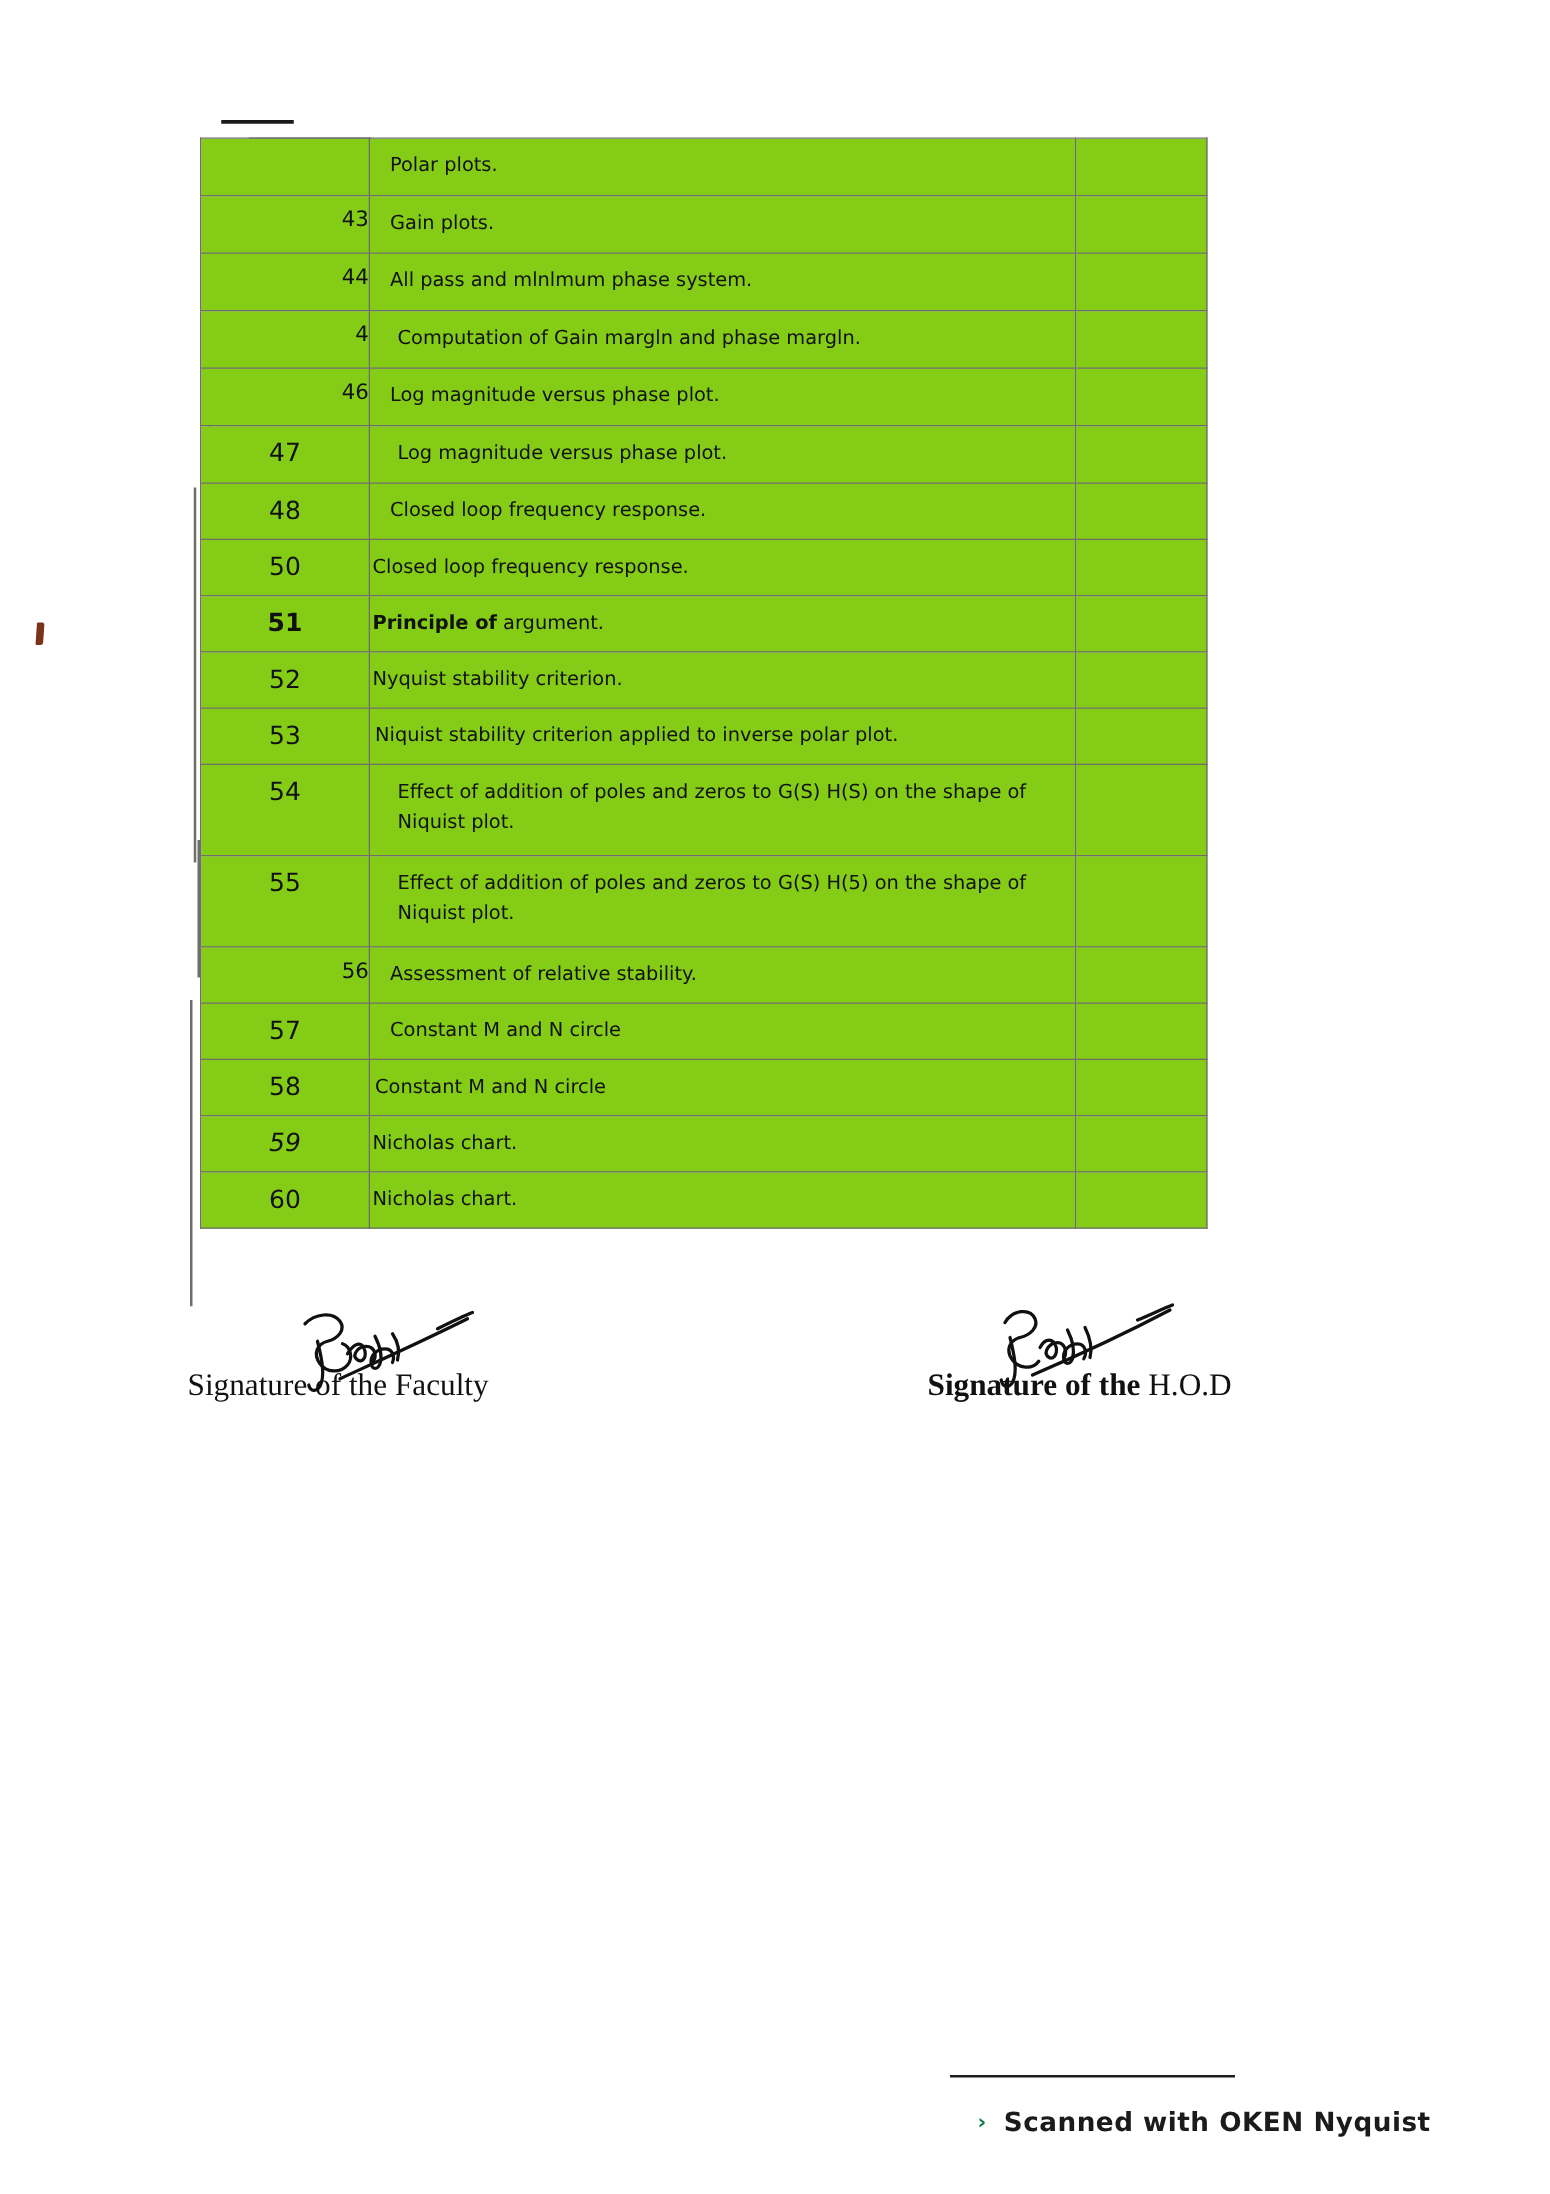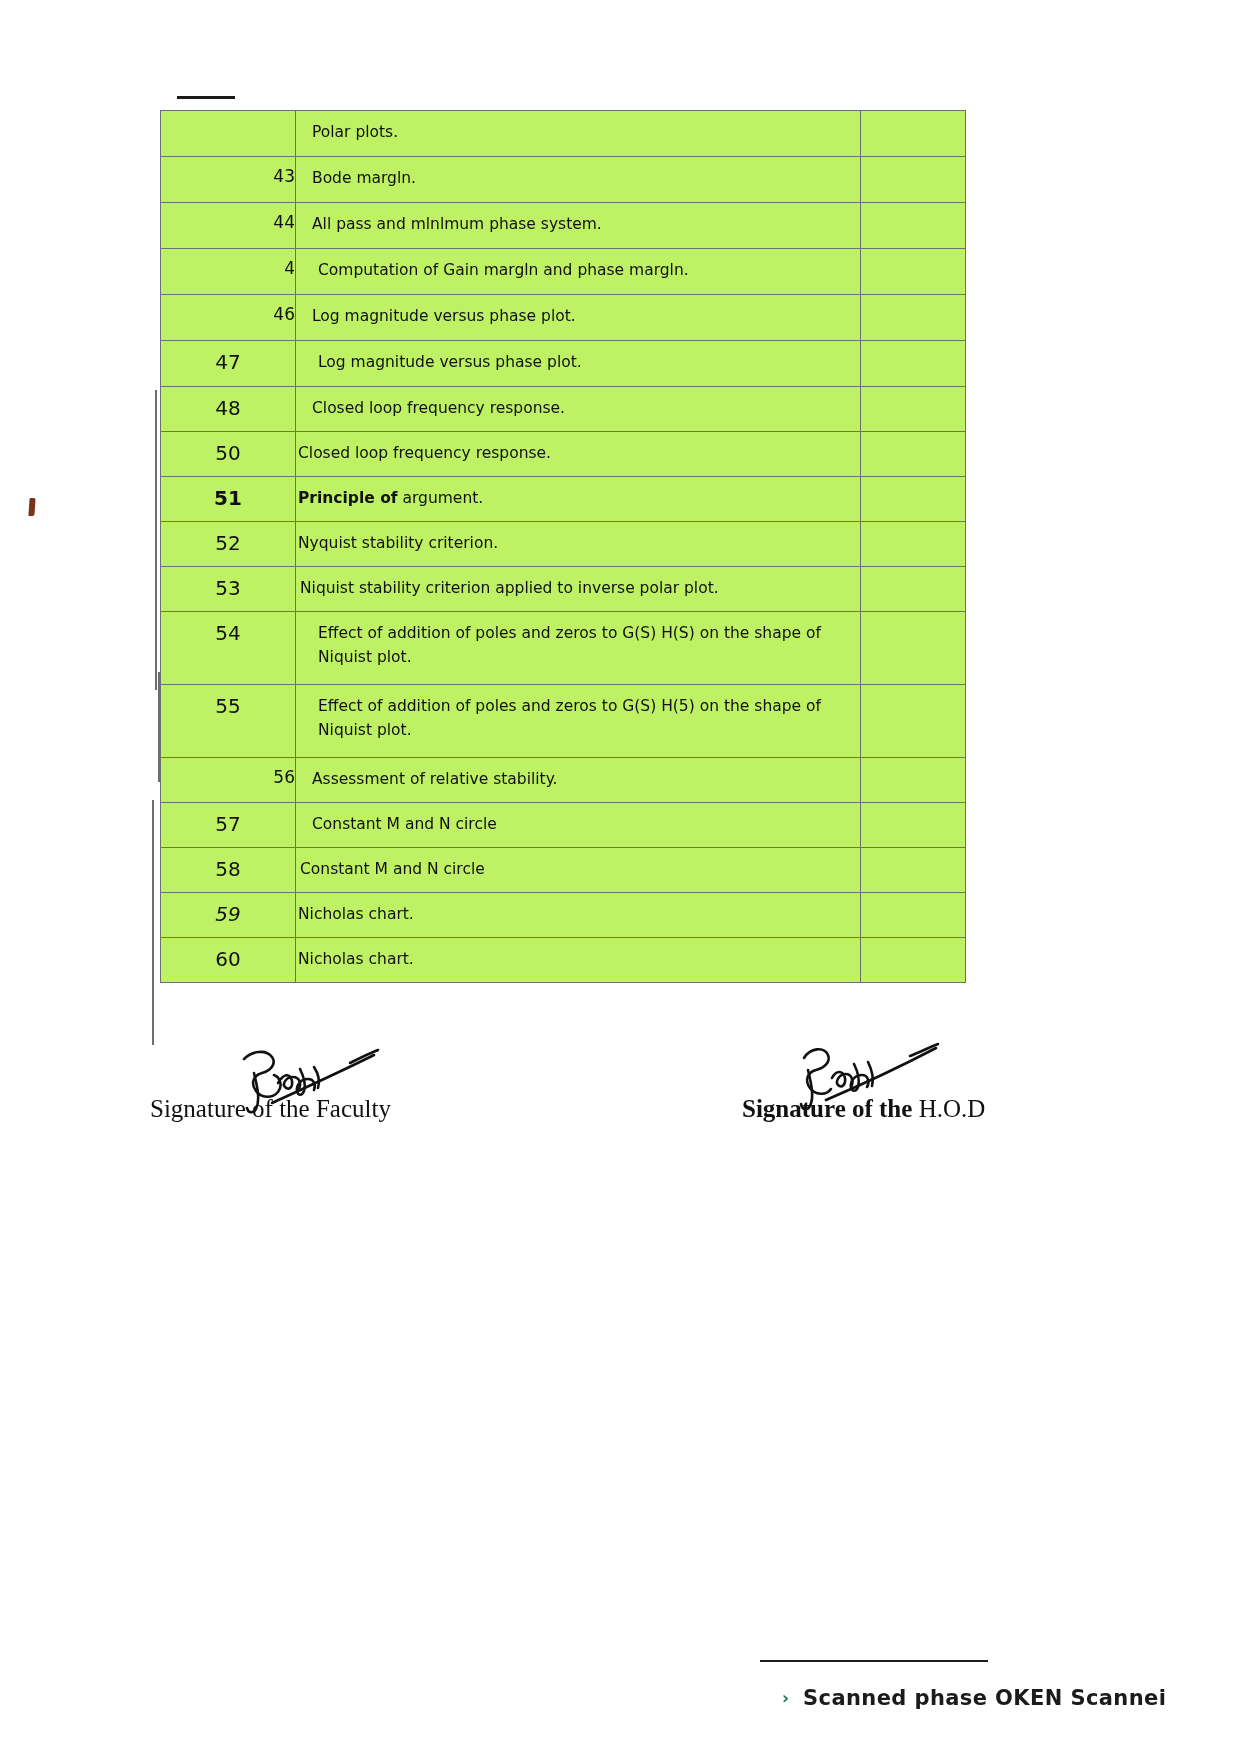--- a/index.html
+++ b/index.html
@@ -54,21 +54,21 @@
     left: 160px;
     top: 110px;
     width: 805px;
     border-collapse: collapse;
     table-layout: fixed;
   }
   #doc-table td {
     border: 1px solid #6e6e6e;
     vertical-align: top;
     padding: 0;
-    background: #bef264;
+    background: #84cc16;
   }
   .col-no   { width: 135px; }
   .col-desc { width: 565px; }
   .col-sig  { width: 105px; }
 
   .sno {
     text-align: center;
     font-size: 20px;
     color: #111;
     padding-top: 9px;
@@ -194,21 +194,21 @@
           <td class="h-md">
             <div class="desc desc-ind1">Polar plots.</div>
           </td>
           <td class="h-md"></td>
         </tr>
         <tr>
           <td class="h-md">
             <div class="sno sno-big">43</div>
           </td>
           <td class="h-md">
-            <div class="desc desc-ind1">Bode margln.</div>
+            <div class="desc desc-ind1">Gain plots.</div>
           </td>
           <td class="h-md"></td>
         </tr>
         <tr>
           <td class="h-md">
             <div class="sno sno-big">44</div>
           </td>
           <td class="h-md">
             <div class="desc desc-ind1">All pass and mlnlmum phase system.</div>
           </td>
@@ -387,17 +387,17 @@
   <div class="sig-block" id="sig-hod">
     <div class="sig-caption bold-part">
       <b>Signature of the</b><span> H.O.D</span>
     </div>
   </div>
 
   <div id="scan-footer">
     <div class="rule"></div>
     <div class="row">
       <span class="chevron">›</span>
-      <span class="brand">Scanned phase OKEN Scannei</span>
+      <span class="brand">Scanned with OKEN Nyquist</span>
     </div>
   </div>
 
 </div>
 
 </body></html>

